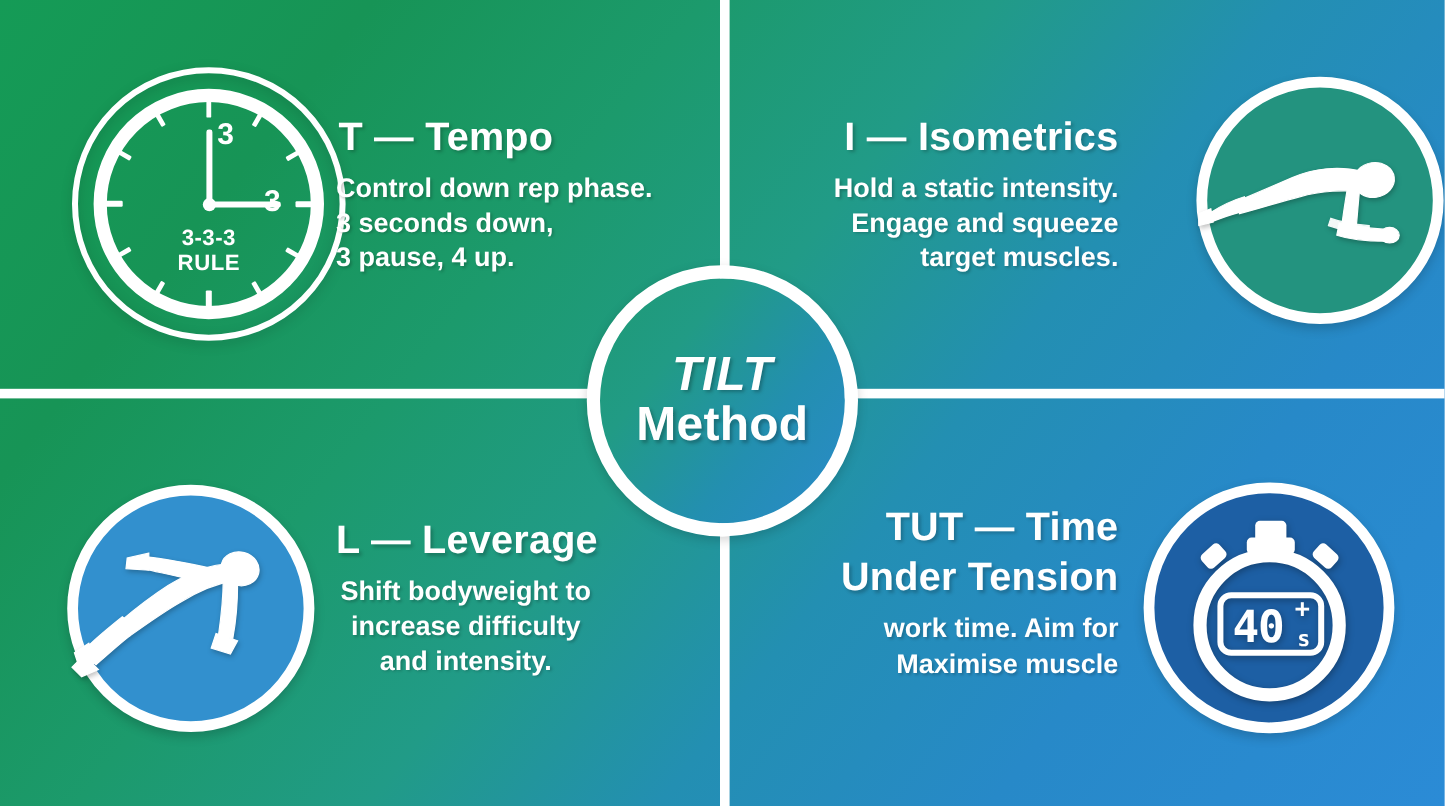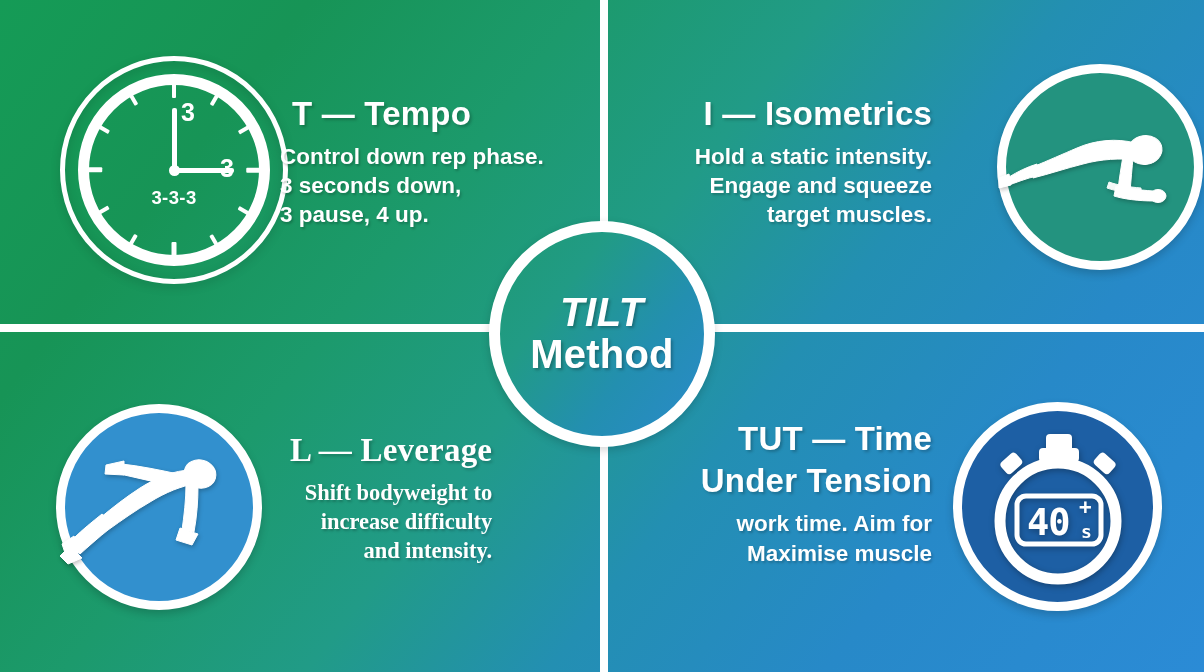--- a/index.html
+++ b/index.html
@@ -84,36 +84,36 @@
 
   
   .qtext { position: absolute; z-index: 4; }
   .qtitle {
     color: #ffffff;
     font-size: 33px;
     font-weight: bold;
     letter-spacing: 0.2px;
     text-shadow: 2px 2px 3px rgba(0,0,0,0.22);
     white-space: nowrap;
-    margin: 0 0 9px 12px;
+    margin: 0 0 9px 2px;
     line-height: 1.12;
   }
   .qbody {
     color: #ffffff;
     font-size: 22.5px;
     font-weight: bold;
     line-height: 1.30;
     text-shadow: 1.5px 1.5px 2.5px rgba(0,0,0,0.22);
     margin: 0;
   }
   .qbody div { white-space: nowrap; }
 
   #t-tempo-text   { left: 280px;  top: 96px;  text-align: left; }
   #i-iso-text     { right: 272px; top: 96px;  text-align: right; }
-  #l-lev-text     { left: 278px;  top: 432px; text-align: right; font-family: Liberation Serif, serif; }
+  #l-lev-text     { left: 278px;  top: 432px; text-align: center; }
   #tut-text       { right: 272px; top: 418px; text-align: right; }
 
   #tut-text .qtitle { margin-bottom: 0; line-height: 1.28; }
 
   
   .icon-wrap { position: absolute; z-index: 3; }
 
   .ring-outer {
     position: absolute;
     border-radius: 50%;
@@ -242,20 +242,21 @@
       <div class="tick" style="transform:rotate(330deg)"></div>
 
       <div class="hand hand-12"></div>
       <div class="hand hand-3"></div>
       <div class="hand-center"></div>
 
       <div class="clk-num clk-num-12">3</div>
       <div class="clk-num clk-num-3">3</div>
 
       <div class="clk-rule1">3-3-3</div>
+      <div class="clk-rule2">RULE</div>
     </div>
   </div>
 
   <div class="qtext" id="t-tempo-text">
     <div class="qtitle">T — Tempo</div>
     <div class="qbody">
       <div>Control down rep phase.</div>
       <div>3 seconds down,</div>
       <div>3 pause, 4 up.</div>
     </div>

